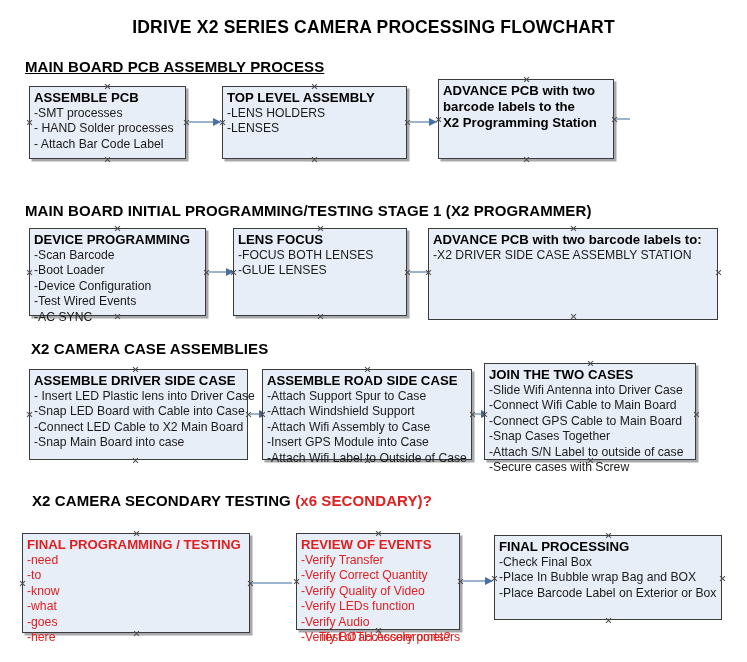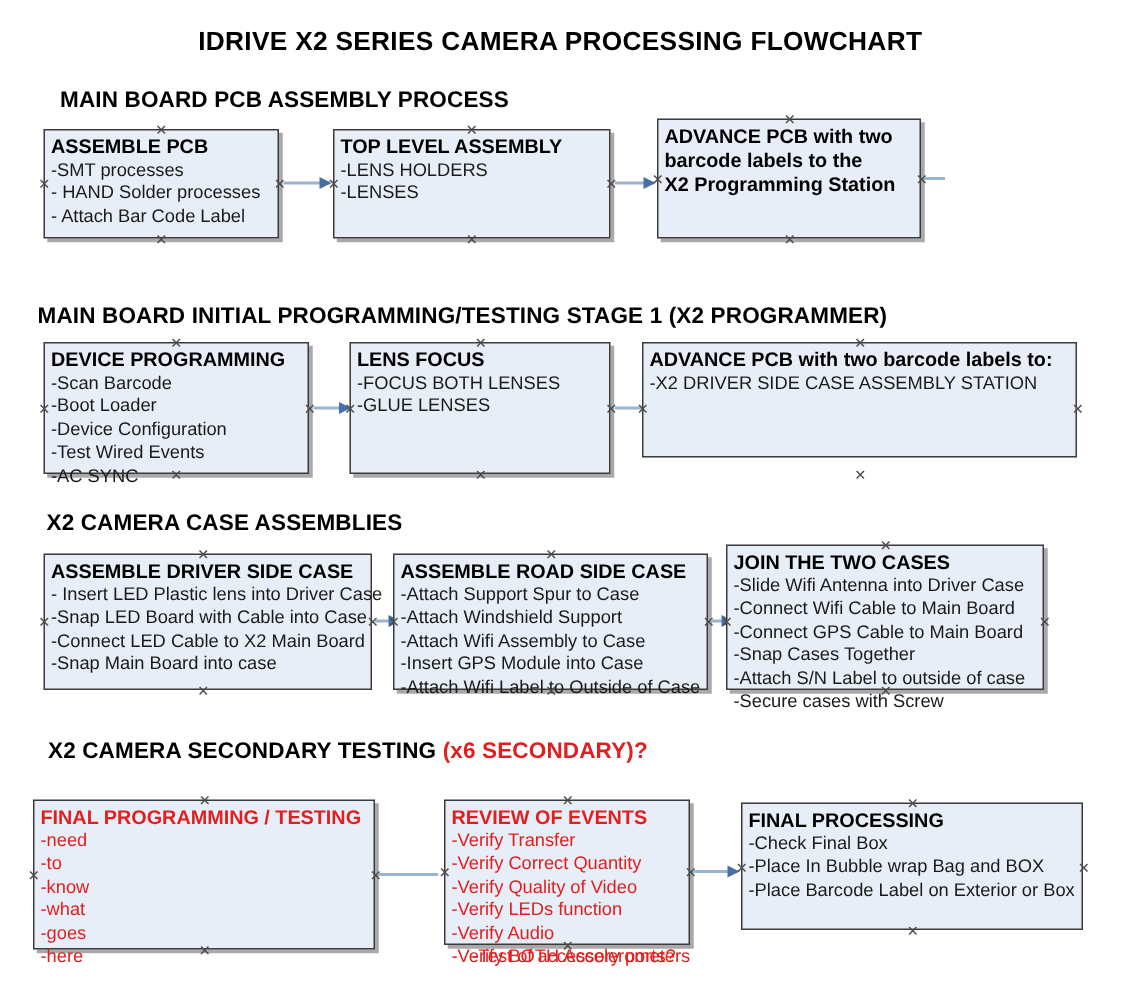--- a/index.html
+++ b/index.html
@@ -121,21 +121,21 @@
     background: #9bb4ce;
   }
 </style>
 </head>
 <body>
 
 <div id="canvas">
 
   <div class="doc-title">IDRIVE X2  SERIES CAMERA PROCESSING FLOWCHART</div>
 
-  <div class="section-head" style="left:40px; top:58px;">
+  <div class="section-head" style="left:25px; top:58px;text-decoration:underline;">
     <span>MAIN BOARD PCB ASSEMBLY PROCESS</span>
   </div>
 
   <div class="pbox" style="left:29px; top:86px; width:157px; height:73px;">
     <div class="btitle">ASSEMBLE PCB</div>
     <div class="bline">-SMT processes</div>
     <div class="bline">- HAND Solder processes</div>
     <div class="bline">- Attach Bar Code Label</div>
   </div>
   <div class="handle" style="left:107px; top:86px;"></div>
@@ -192,21 +192,21 @@
     <div class="bline">-FOCUS BOTH LENSES</div>
     <div class="bline">-GLUE LENSES</div>
   </div>
   <div class="handle" style="left:320px; top:228px;"></div>
   <div class="handle" style="left:320px; top:316px;"></div>
   <div class="handle" style="left:233px; top:272px;"></div>
   <div class="handle" style="left:407px; top:272px;"></div>
 
   <div class="arrow" style="left:410px; top:271px; width:25px;"></div>
 
-  <div class="pbox noshadow" style="left:428px; top:228px; width:290px; height:77px;">
+  <div class="pbox noshadow" style="left:428px; top:228px; width:290px; height:92px;">
     <div class="btitle">ADVANCE PCB with two barcode labels to:</div>
     <div class="bline">-X2 DRIVER  SIDE  CASE  ASSEMBLY STATION</div>
   </div>
   <div class="handle" style="left:573px; top:228px;"></div>
   <div class="handle" style="left:573px; top:316px;"></div>
   <div class="handle" style="left:428px; top:272px;"></div>
   <div class="handle" style="left:718px; top:272px;"></div>
 
   <div class="section-head" style="left:31px; top:340px;">
     <span>X2 CAMERA CASE ASSEMBLIES</span>

